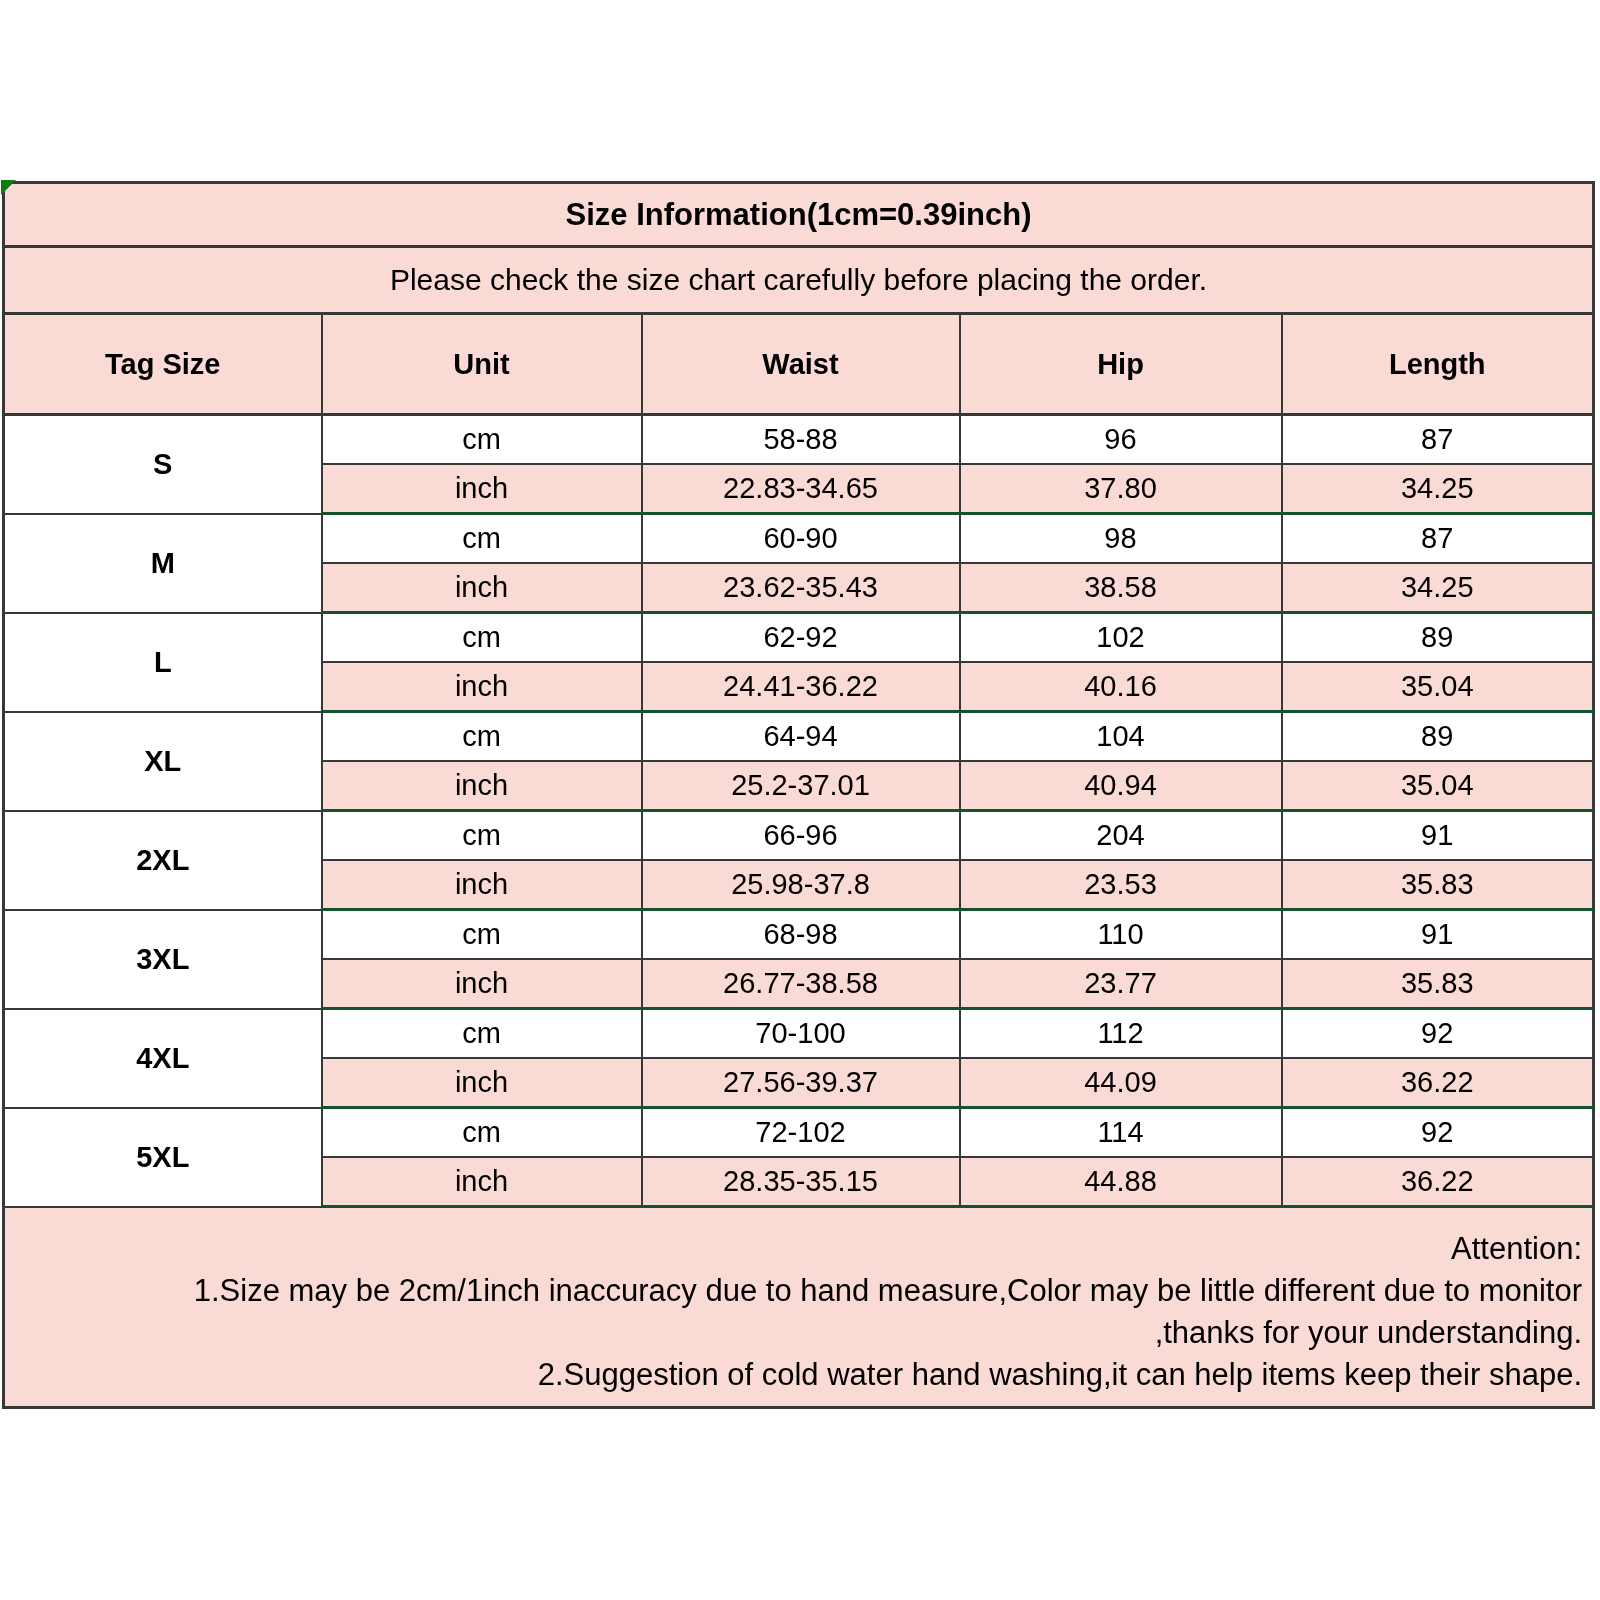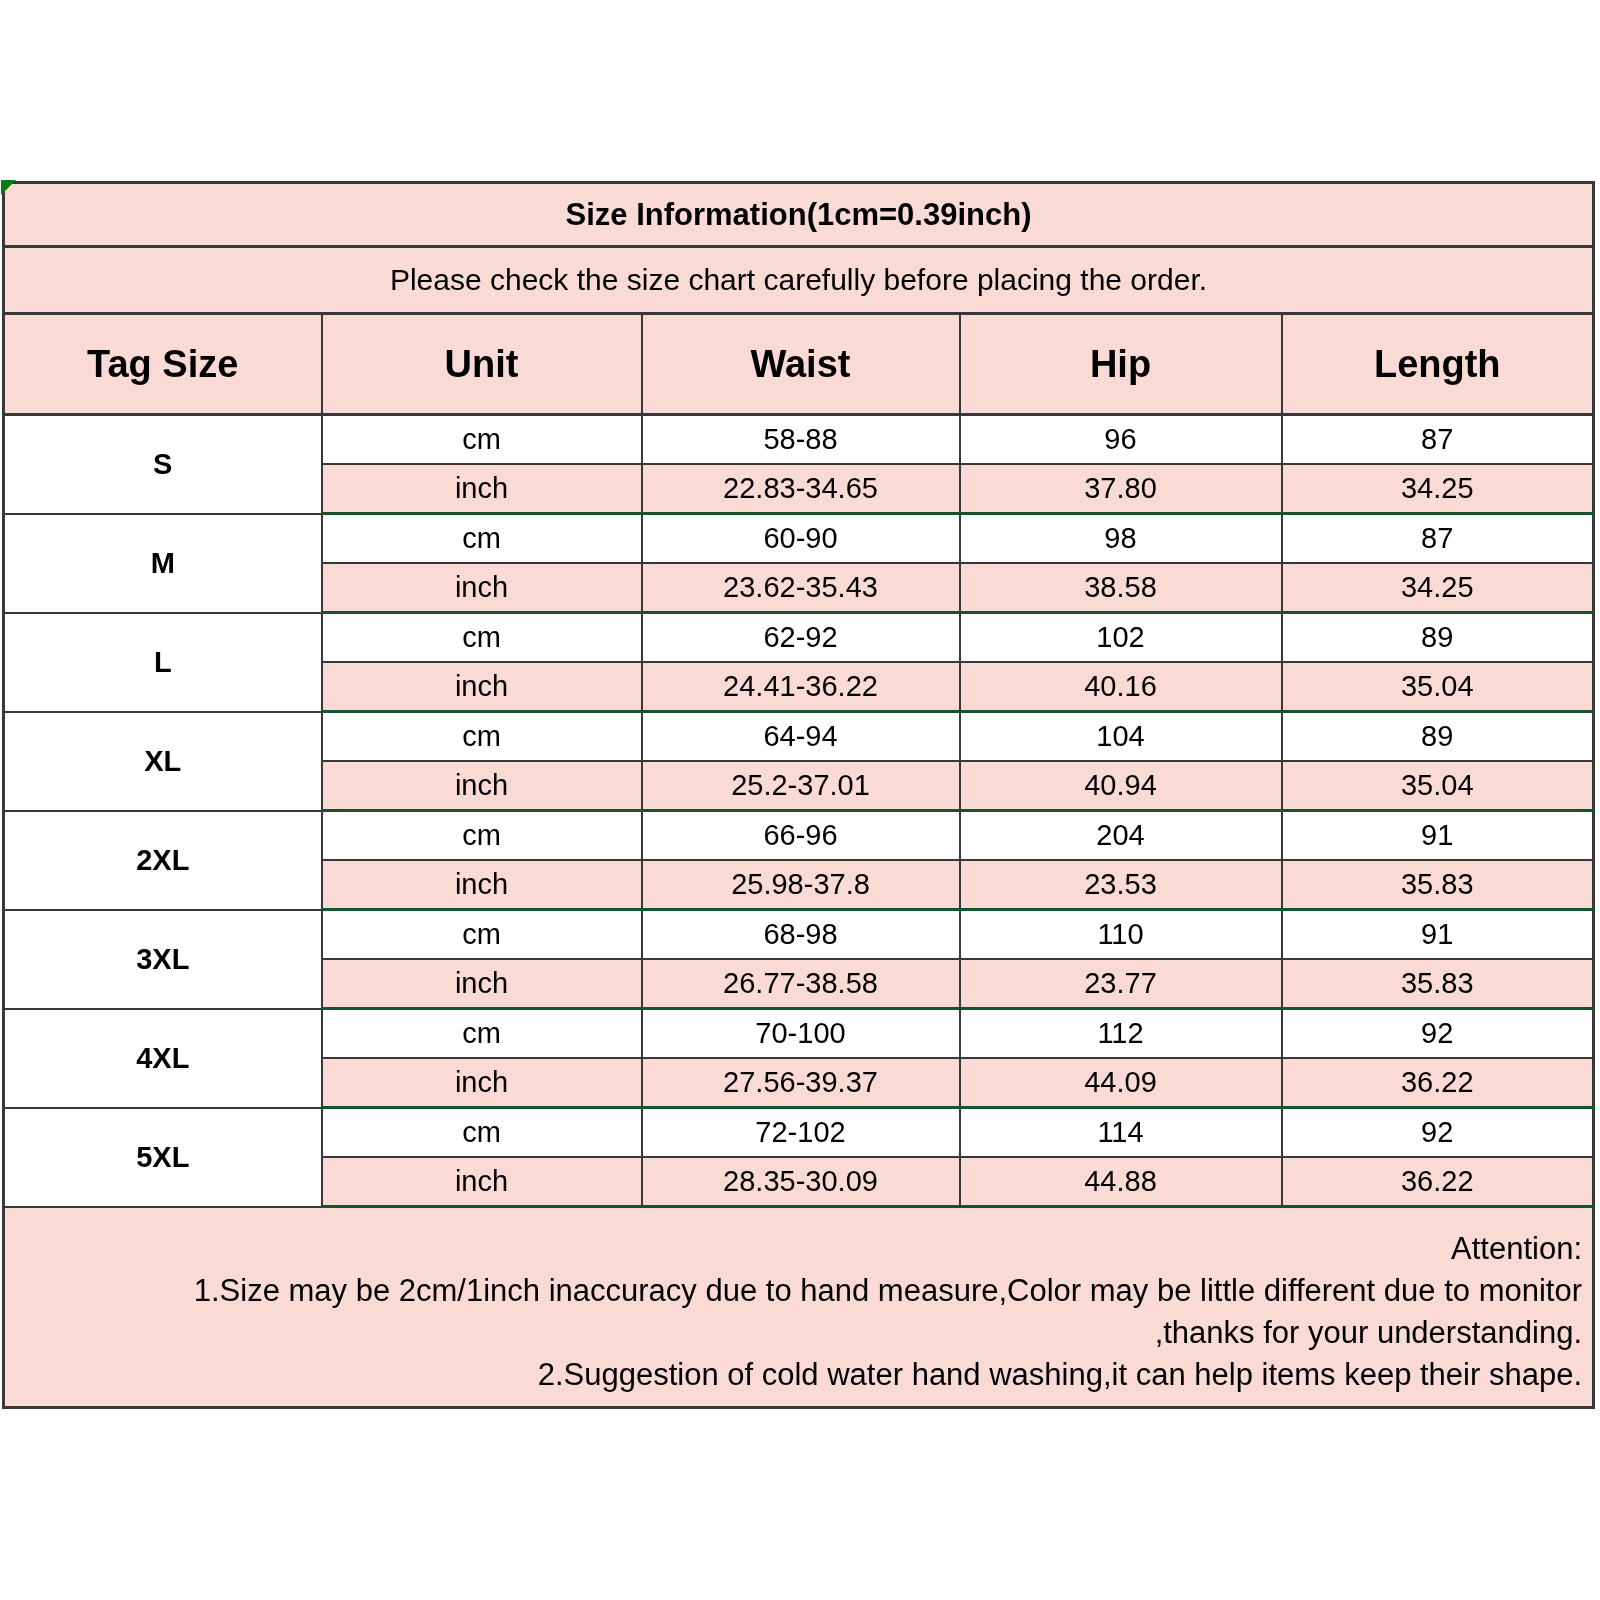--- a/index.html
+++ b/index.html
@@ -55,21 +55,21 @@
   }
   tr.subtitle-row td {
     height: 64px;
     font-size: 30px;
     font-weight: normal;
     background: #fadad5;
     border-bottom: 3px solid #383838;
   }
   tr.header-row th {
     height: 98px;
-    font-size: 38px;
+    font-size: 29px;
     font-weight: bold;
     background: #fadad5;
     border-bottom: 3px solid #383838;
   }
   tbody.data-body td {
     height: 47px;
     font-size: 29px;
   }
   tr.cm-row td {
     background: #ffffff;
@@ -222,21 +222,21 @@
         </tr>
         <tr class="cm-row">
           <td class="tag-cell" rowspan="2">5XL</td>
           <td class="unit-cell">cm</td>
           <td>72-102</td>
           <td>114</td>
           <td>92</td>
         </tr>
         <tr class="inch-row">
           <td class="unit-cell">inch</td>
-          <td>28.35-30.09</td>
+          <td>28.35-35.15</td>
           <td>44.88</td>
           <td>36.22</td>
         </tr>
       </tbody>
     <tfoot>
       <tr class="attention-row">
         <td colspan="5">
           <div class="att-heading">Attention:</div>
           <div id="attention-lines">
               <div class="att-line">1.Size may be 2cm/1inch inaccuracy due to hand measure,Color may be little different due to monitor</div>

